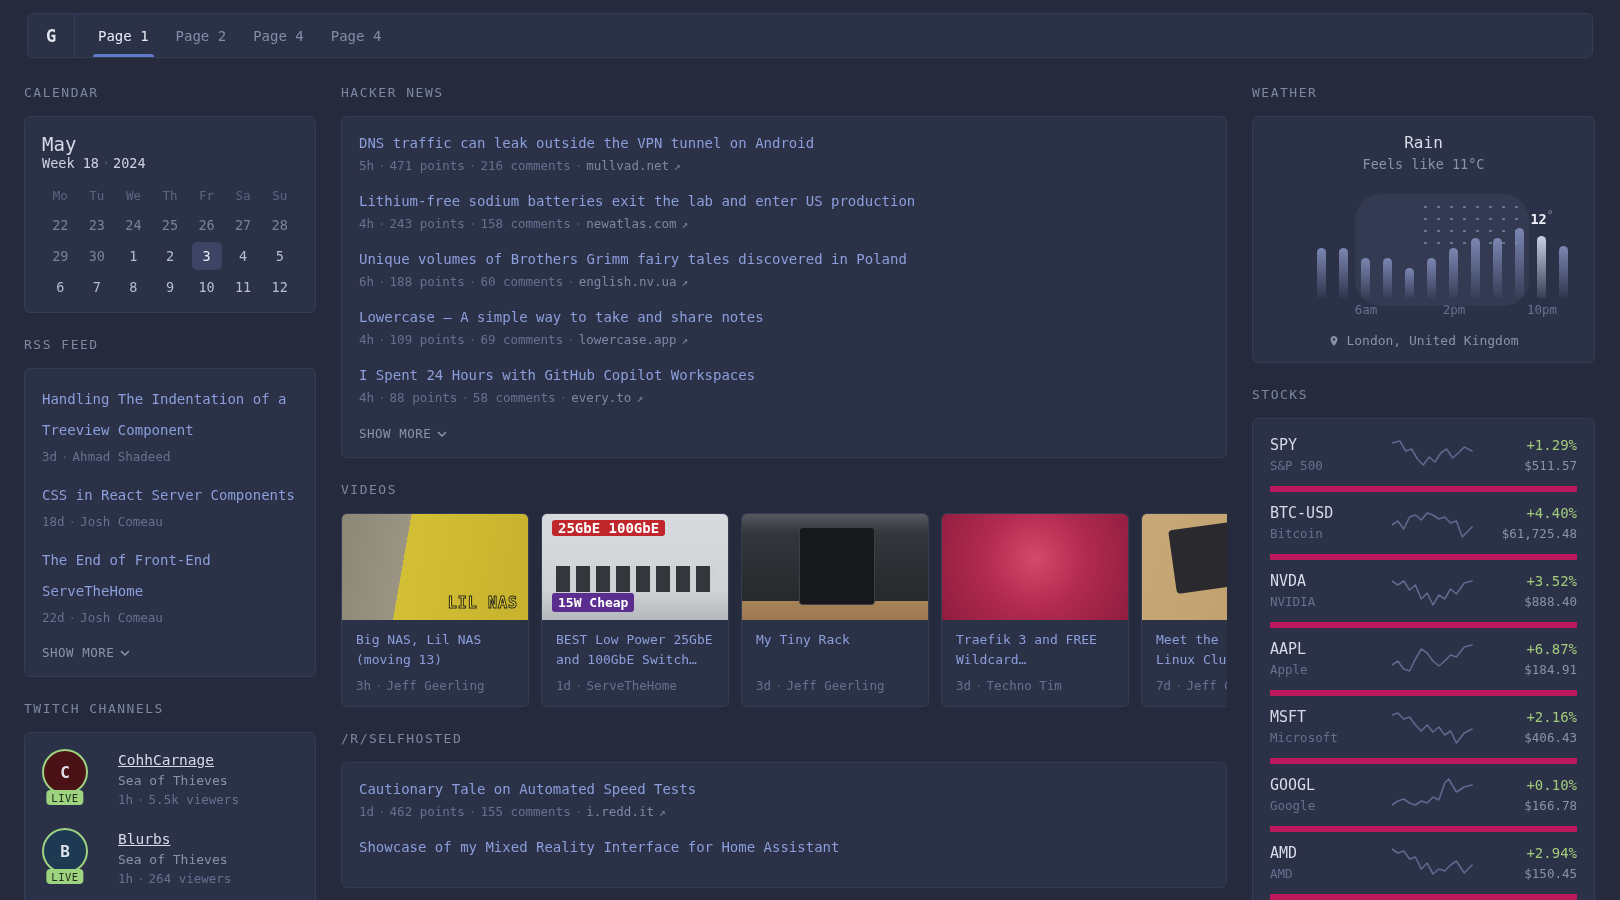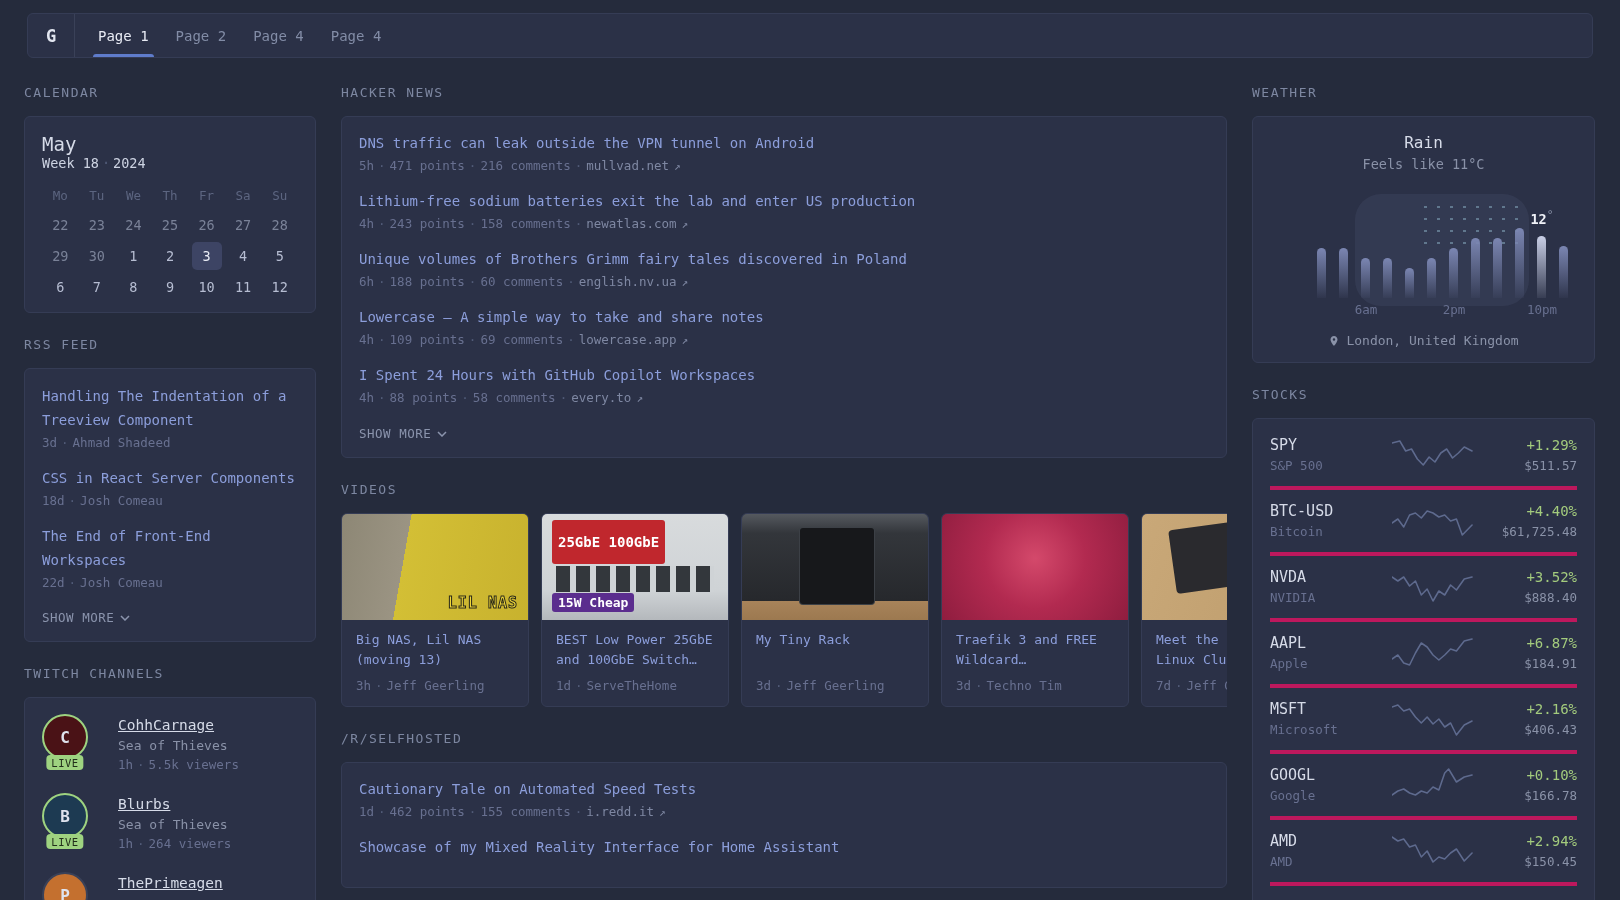--- a/index.html
+++ b/index.html
@@ -52,21 +52,21 @@
   .cal-grid { display:grid; grid-template-columns:repeat(7,1fr); row-gap:0; text-align:center; }
   .cal-wd { font-size:12.5px; color:#5c6580; height:26px; line-height:26px; }
   .cal-day { font-size:13.5px; height:31px; display:flex; align-items:center; justify-content:center; }
   .cal-day span { display:inline-flex; align-items:center; justify-content:center; min-width:30px; height:28px; border-radius:5px; }
   .cal-day.other span { color:#7a8298; }
   .cal-day.cur span { color:#b6bdd2; }
   .cal-day.sel span { background:#3d4464; color:#e8ebf4; }
   
   .feed-card { padding:15px 17px; }
   .feed-item { margin-bottom:13px; }
-  .feed-title { display:block; font-size:14px; line-height:24px; color:#8c9edb; cursor:pointer; }
+  .feed-title { display:block; font-size:14px; line-height:31px; color:#8c9edb; cursor:pointer; }
   .hn .feed-title { line-height:23px; }
   .feed-meta { font-size:12.5px; line-height:21px; color:#687090; }
   .feed-meta .domain { color:#7e87a2; }
   .dot { color:#515b78; margin:0 4px; }
   .ext-icon::before { content:"↗"; font-size:11px; color:#7e87a2; margin-left:5px; }
   .show-more {
     display:inline-flex; align-items:center; gap:6px;
     font-size:12.5px; letter-spacing:0.5px; color:#8b94ad; cursor:pointer; margin-top:4px;
   }
   .show-more svg { stroke:#8b94ad; }
@@ -91,21 +91,21 @@
   
   .video-row { display:flex; gap:12px; overflow:hidden; }
   .video-card { flex:0 0 188px; background:#2b3147; border:1px solid #353c55; border-radius:6px; cursor:pointer; }
   .video-thumb { position:relative; height:106px; border-radius:5px 5px 0 0; overflow:hidden; }
   .vt-label { position:absolute; font-weight:bold; white-space:nowrap; }
   .thumb-1 { background:linear-gradient(100deg,#8d8775 0%,#9b9483 34%,#d3bf35 34%,#c8b22e 100%); }
   .thumb-1 .vt-nas { bottom:8px; right:10px; color:#f0d73a; font-size:15px; -webkit-text-stroke:1px #2a2a1a; letter-spacing:1px; }
   .thumb-2 { background:linear-gradient(#d8dbdd 0%,#cfd3d6 72%,#b4b8bc 100%); }
   .thumb-2::after { content:""; position:absolute; left:14px; right:14px; top:52px; height:26px;
       background:repeating-linear-gradient(90deg,#33373c 0 14px,#cfd3d6 14px 20px); }
-  .thumb-2 .vt-top { top:6px; left:10px; color:#fff; background:#c0272d; padding:14px 6px; font-size:14px; border-radius:3px; }
+  .thumb-2 .vt-top { top:6px; left:10px; color:#fff; background:#c0272d; padding:0 6px; font-size:14px; border-radius:3px; }
   .thumb-2 .vt-bottom { bottom:8px; left:10px; color:#fff; background:#5b2d8e; padding:2px 6px; font-size:13px; border-radius:3px; }
   .thumb-3 { background:linear-gradient(#55595f 0%,#33363b 18%,#26282c 82%,#a8835a 82%,#9c7950 100%); }
   .thumb-3::after { content:""; position:absolute; left:58px; top:14px; width:74px; height:76px; background:#17181b; border-radius:3px; box-shadow:0 0 0 1px #3c4046; }
   .thumb-4 { background:radial-gradient(circle at 50% 42%,#d4496b 0%,#b22a50 45%,#8f1d3f 100%); }
   .thumb-5 { background:linear-gradient(110deg,#c9a878 0%,#bd9c6c 100%); }
   .thumb-5::before { content:""; position:absolute; left:30px; top:8px; width:120px; height:64px; background:#2a2a2e; transform:rotate(-8deg); border-radius:4px; }
   .video-body { padding:10px 14px 13px 14px; }
   .video-title { font-size:13px; line-height:20px; color:#8c9edb; min-height:40px; }
   .video-meta { font-size:12.5px; color:#687090; margin-top:8px; }
   
@@ -134,21 +134,21 @@
   }
   .w-now sup { color:#8a92a8; font-weight:normal; }
   .w-axis { position:relative; height:18px; margin:4px 0 0 48px; width:251px; font-size:12.5px; color:#687090; }
   .w-axis span { position:absolute; transform:translateX(-50%); }
   .w-axis .t0 { left:49px; } .w-axis .t1 { left:137px; } .w-axis .t2 { left:225px; }
   .w-loc { display:flex; align-items:center; justify-content:center; gap:6px; margin-top:13px;
     font-size:13px; color:#8a92a8; }
   .w-loc svg { fill:#8a92a8; }
   
   .stocks-card { padding:5px 17px; min-height:560px; }
-  .stock-row { display:flex; align-items:center; padding:10px 0 11px 0; border-top:4px solid #be185d; cursor:pointer; }
+  .stock-row { display:flex; align-items:center; padding:10px 0 11px 0; border-top:6px solid #be185d; cursor:pointer; }
   .stock-row:first-child { border-top:none; }
   .stock-sym { width:118px; }
   .stock-symbol { font-size:15px; color:#d6dbe8; line-height:22px; }
   .stock-name { font-size:12.5px; color:#687090; line-height:19px; }
   .spark { flex:1; display:flex; justify-content:center; }
   .spark svg { width:82px; height:40px; }
   .stock-right { width:100px; text-align:right; }
   .stock-change { font-size:14px; line-height:22px; }
   .stock-change.up { color:#a3cb7d; }
   .stock-change.down { color:#d5706f; }
@@ -261,21 +261,21 @@
       <div class="card feed-card">
         <div class="feed-item">
           <a class="feed-title">Handling The Indentation of a Treeview Component</a>
           <div class="feed-meta"><span>3d</span><span class="dot">·</span><span>Ahmad Shadeed</span></div>
         </div>
         <div class="feed-item">
           <a class="feed-title">CSS in React Server Components</a>
           <div class="feed-meta"><span>18d</span><span class="dot">·</span><span>Josh Comeau</span></div>
         </div>
         <div class="feed-item">
-          <a class="feed-title">The End of Front-End Workspaces</a>
+          <a class="feed-title">The End of Front-End ServeTheHome</a>
           <div class="feed-meta"><span>22d</span><span class="dot">·</span><span>Josh Comeau</span></div>
         </div>
         <div class="show-more">
           <span>SHOW MORE</span>
           <svg width="10" height="6" viewBox="0 0 10 6" fill="none">
               <polyline points="1,1 5,5 9,1" stroke-width="1.5"></polyline>
             </svg>
         </div>
       </div>
     </div>

